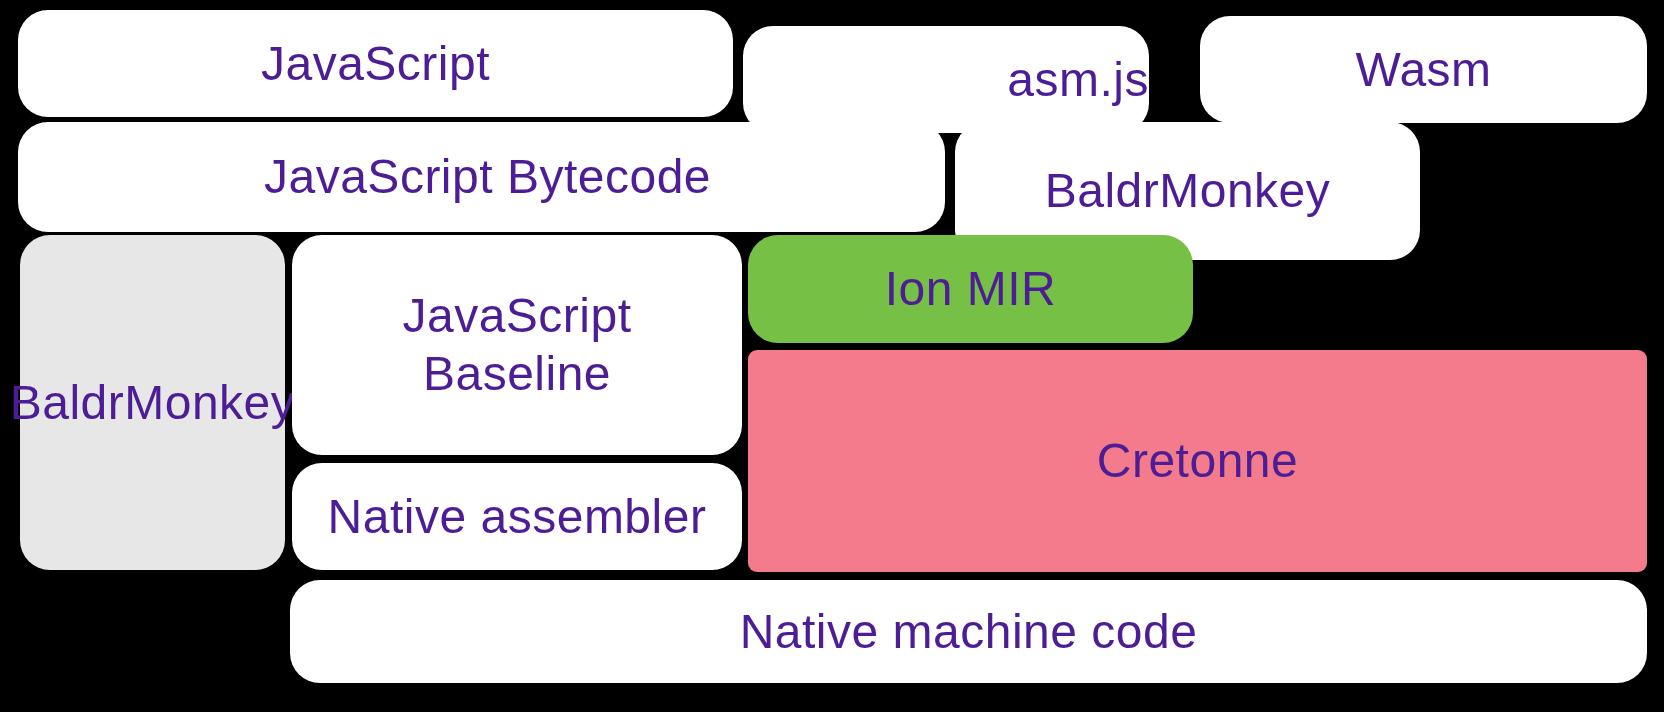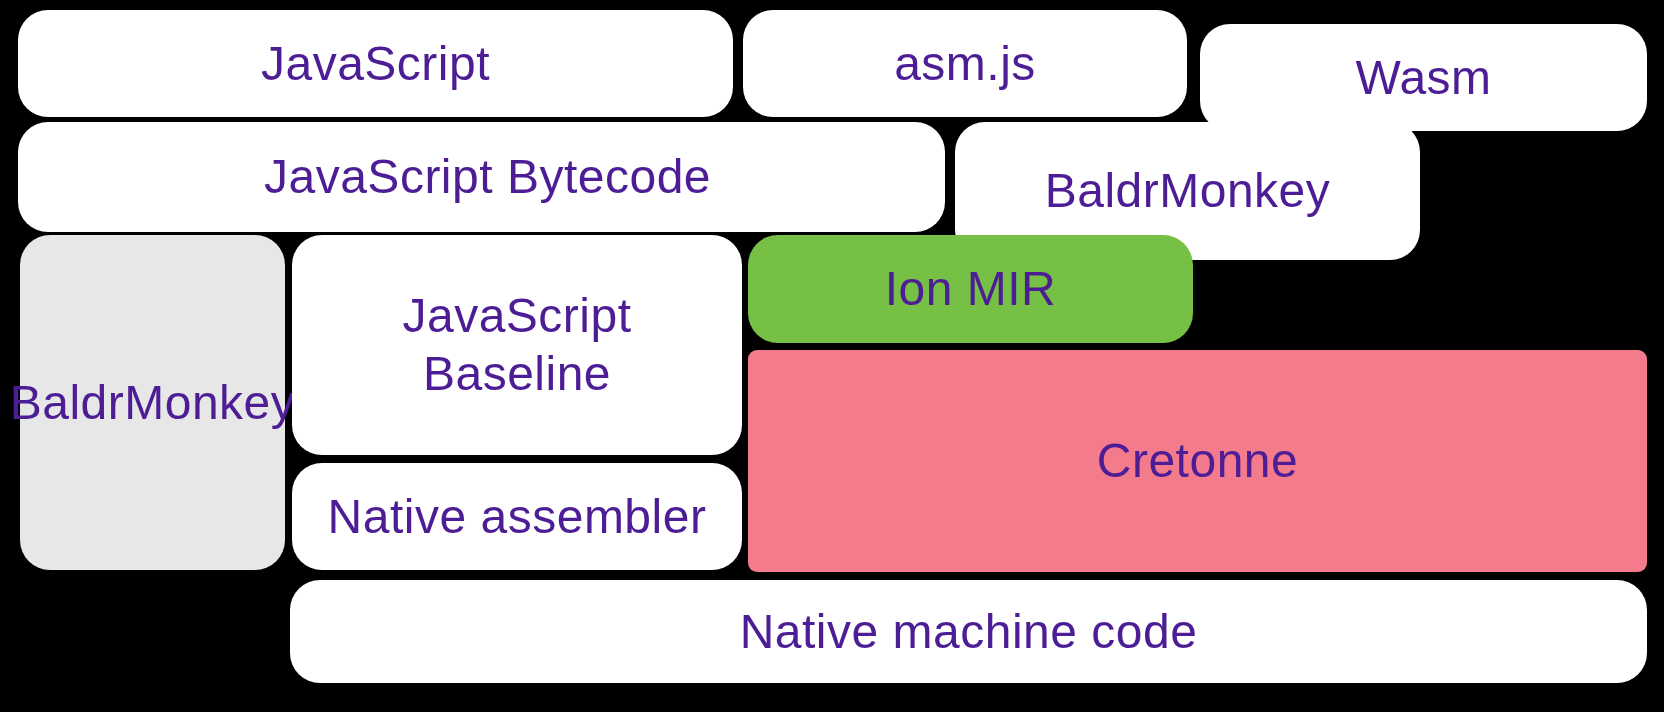--- a/index.html
+++ b/index.html
@@ -31,22 +31,22 @@
   .box .label {
     color: #4c1d95;
     font-size: 48px;
     line-height: 1.2;
     text-align: center;
     white-space: pre-line;
     letter-spacing: 0.5px;
   }
   
   .b-javascript   { left: 18px;   top: 10px;  width: 715px;  height: 107px; }
-  .b-asmjs        { left: 743px;  top: 10px;  width: 444px;  height: 107px; }
-  .b-wasm         { left: 1200px; top: 24px;  width: 447px;  height: 107px; }
+  .b-asmjs        { left: 743px;  top: 26px;  width: 406px;  height: 107px; justify-content: flex-end; }
+  .b-wasm         { left: 1200px; top: 16px;  width: 447px;  height: 107px; }
   .b-bytecode     { left: 18px;   top: 122px; width: 927px;  height: 110px; }
   .b-baldrmonkey  { left: 955px;  top: 122px; width: 465px;  height: 138px; }
   .b-interpreter  { left: 20px;   top: 235px; width: 265px;  height: 335px; }
   .b-baseline     { left: 292px;  top: 235px; width: 450px;  height: 220px; }
   .b-ionmir       { left: 748px;  top: 235px; width: 445px;  height: 108px; align-items: center; }
   .b-cretonne     { left: 748px;  top: 350px; width: 899px;  height: 222px; border-radius: 9px; }
   .b-macro        { left: 292px;  top: 463px; width: 450px;  height: 107px; }
   .b-native       { left: 290px;  top: 580px; width: 1357px; height: 103px; }
 </style>
 </head>

